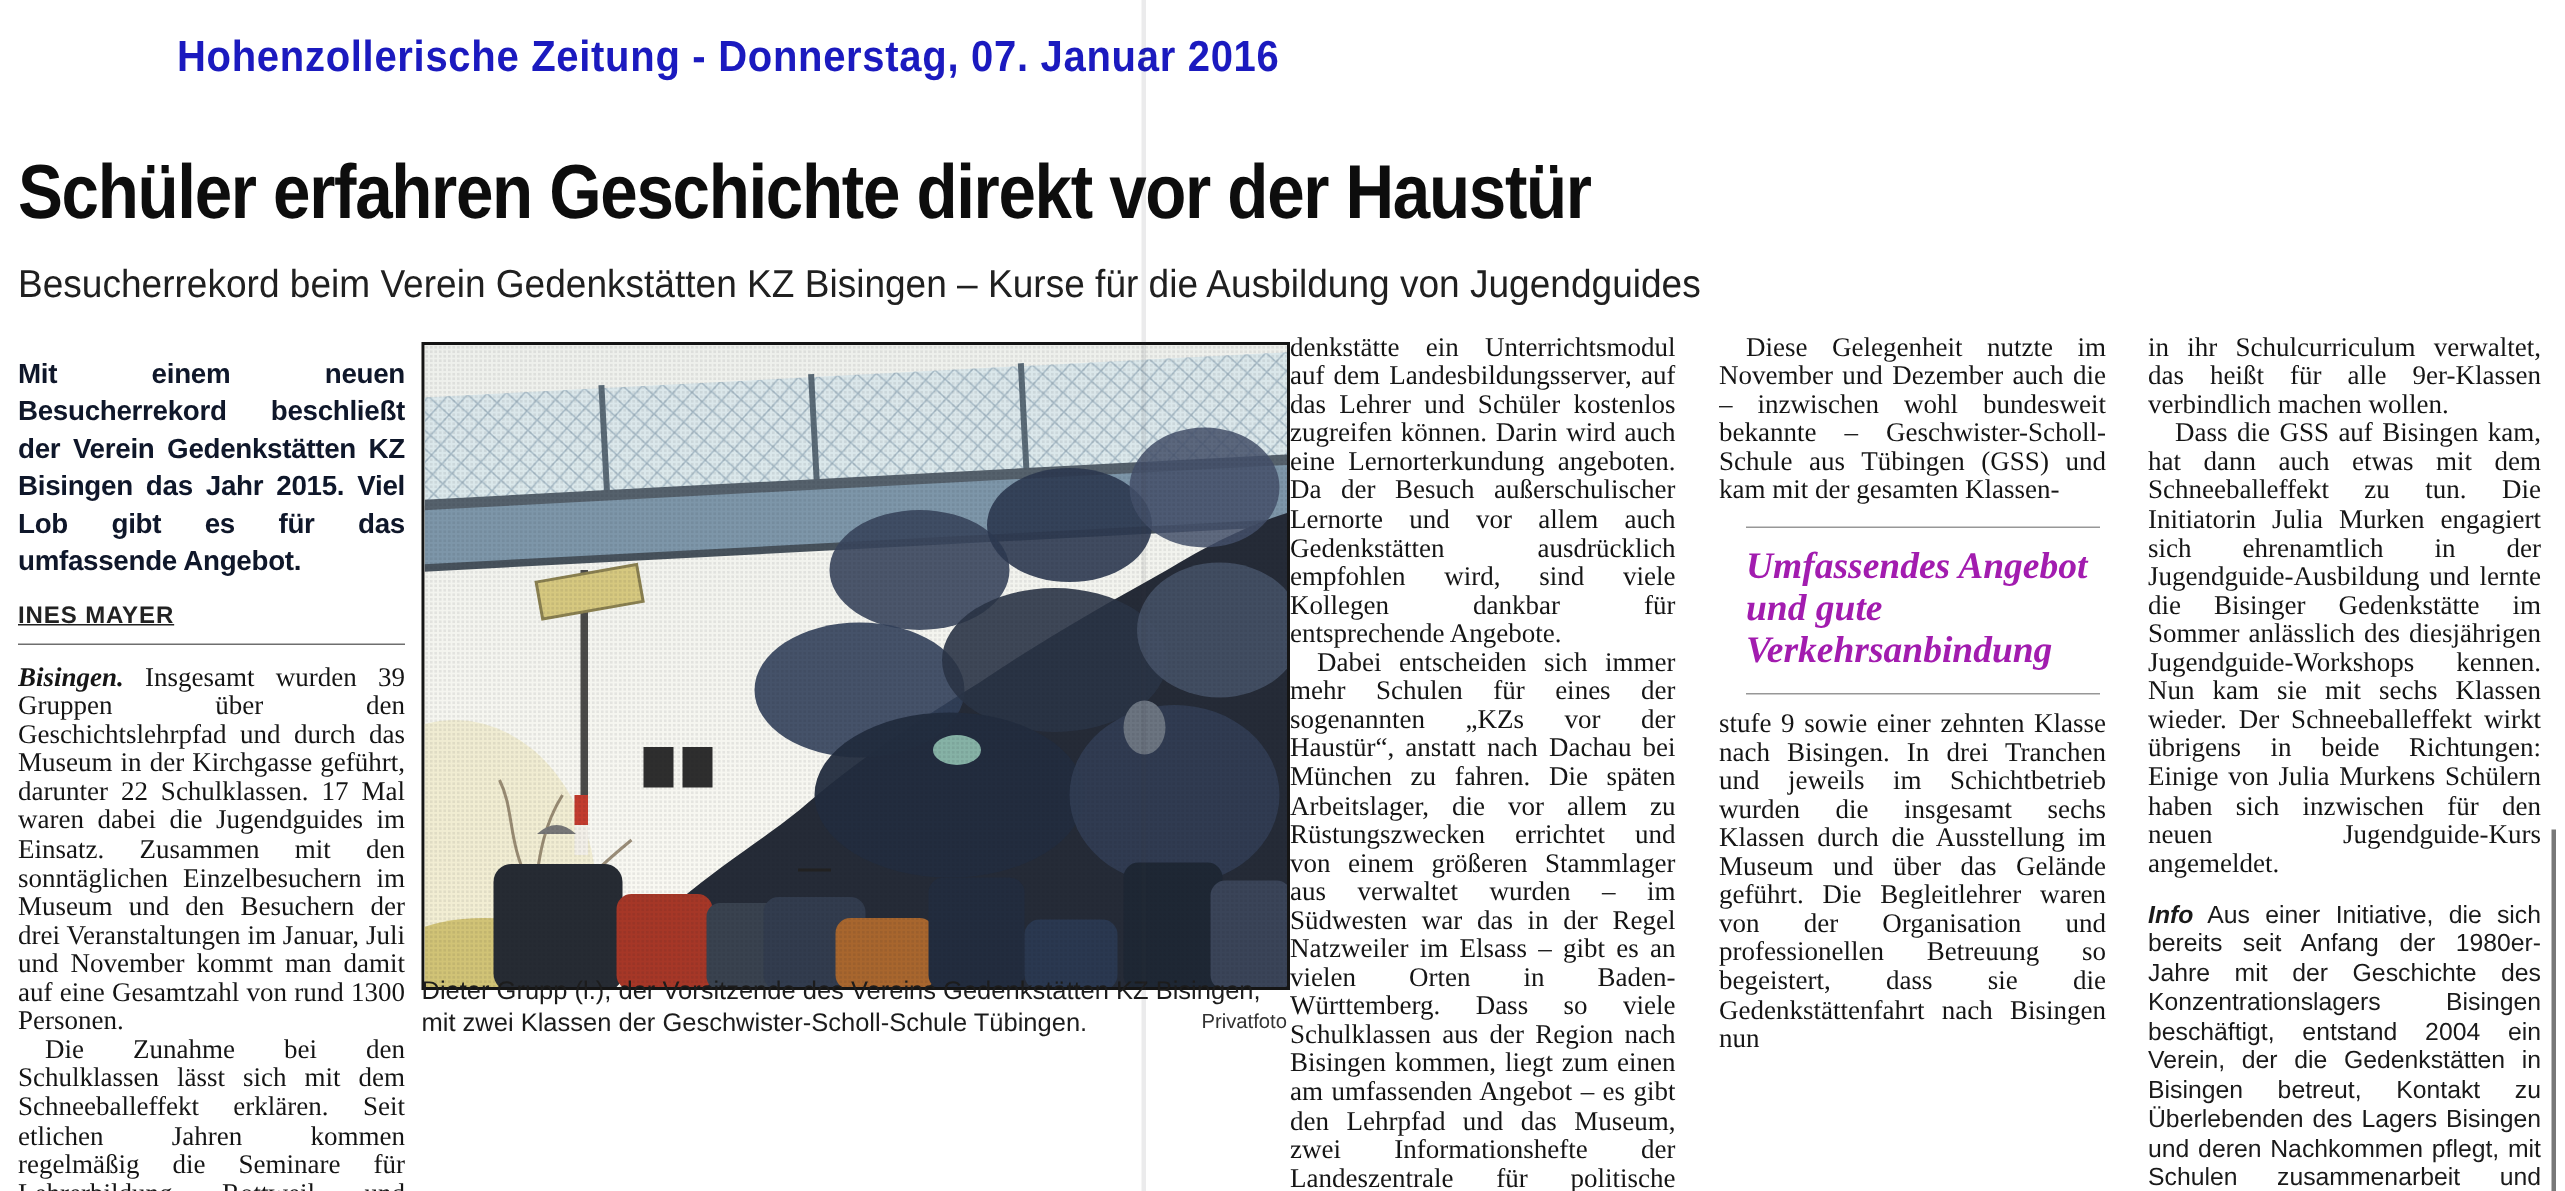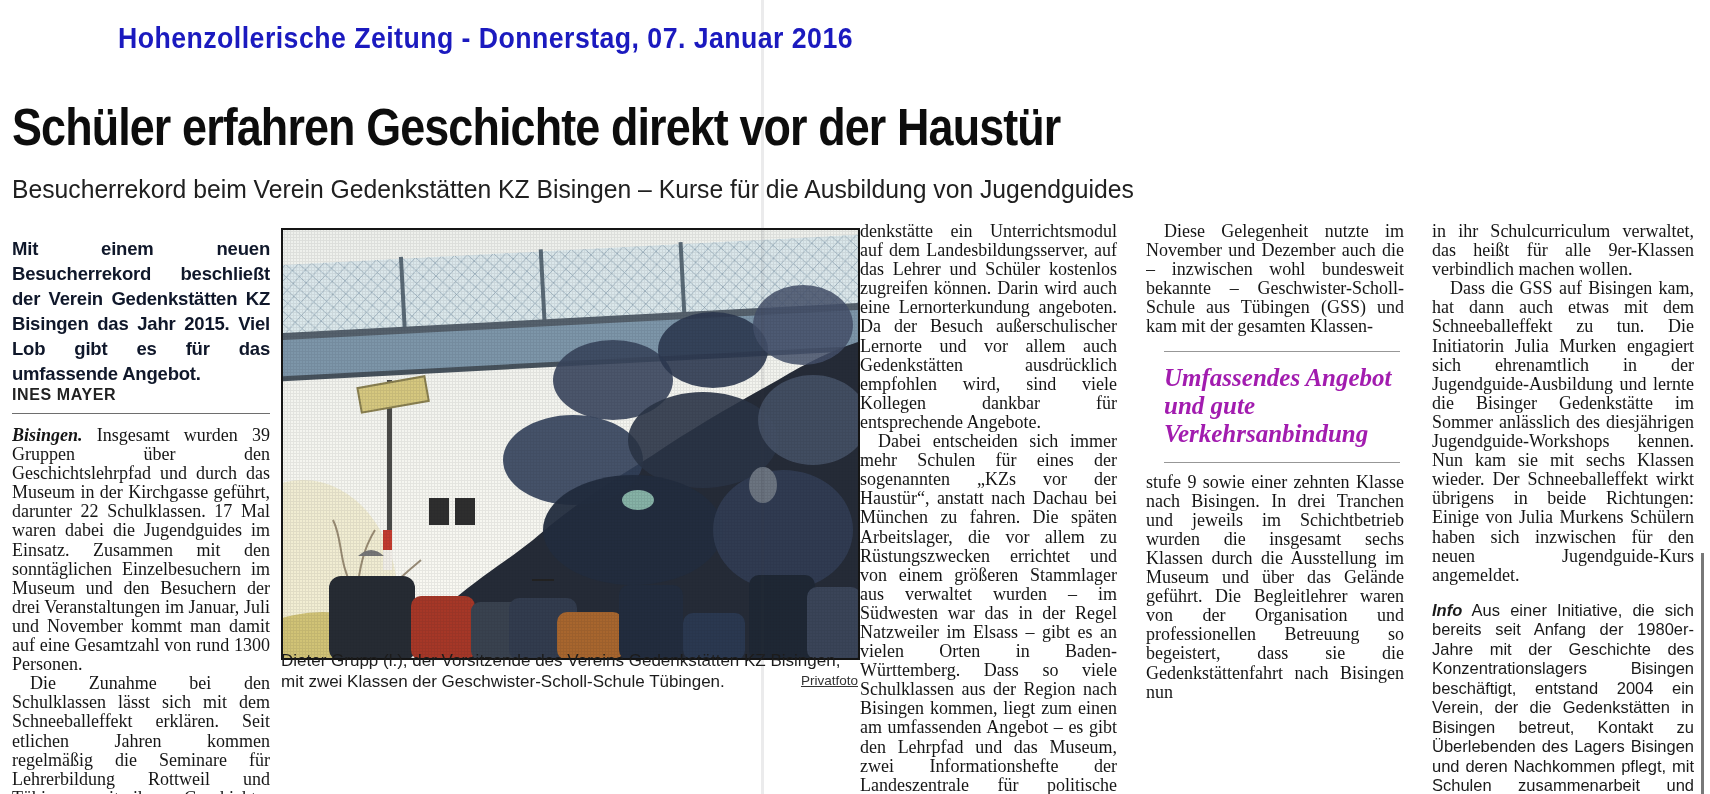--- a/index.html
+++ b/index.html
@@ -16,29 +16,29 @@
   .col1{left:12px;width:258px;}
   .col3{left:860px;width:257px;}
   .col4{left:1146px;width:258px;}
   .col5{left:1432px;width:262px;}
   p.body{margin:0;font-size:18px;line-height:19.1px;text-align:justify;color:#151515;
          hyphens:auto;-webkit-hyphens:auto;}
   p.indent{text-indent:18px;}
   .runin{font-weight:700;font-style:italic;}
   .lead{margin:14px 0 0 0;font:700 18.5px/25px "Liberation Sans",sans-serif;color:#0f172a;
         letter-spacing:-.2px;text-align:justify;hyphens:auto;}
-  .byline{margin-bottom:12px;padding-bottom:9px;border-bottom:1.5px solid #6e6e6e;
-          font:700 16px "Liberation Sans",sans-serif;letter-spacing:.6px;color:#222;}
+  .byline{margin-top:16px;margin-bottom:12px;padding-bottom:9px;border-bottom:1.5px solid #6e6e6e;
+          font:700 16px "Liberation Sans",sans-serif;letter-spacing:.6px;color:#222;text-decoration:underline;}
   .photo{left:281px;top:228px;width:579px;height:432px;border:2px solid #151515;box-sizing:border-box;
          margin:0;overflow:hidden;background:#f4f2ea;}
   .photo::after{content:"";position:absolute;inset:0;
          background-image:radial-gradient(rgba(20,20,30,.08) 1px,transparent 1.2px);
          background-size:3px 3px;pointer-events:none;}
   .caption{left:281px;top:650px;width:579px;font:400 17px/21px "Liberation Sans",sans-serif;color:#1c1c1c;}
-  .credit{position:absolute;right:2px;bottom:1px;font-size:13.5px;color:#333;text-decoration:underline;}
+  .credit{position:absolute;right:2px;bottom:1px;font-size:13.5px;color:#333;}
   .pullquote{margin:14px 4px 10px 18px;padding:12px 0 14px;border-top:1.5px solid #979797;
              border-bottom:1.5px solid #979797;font:italic 700 25px/28px "Liberation Serif",serif;
              color:#a21caf;}
   .info{margin-top:16px;font:400 16.5px/19.5px "Liberation Sans",sans-serif;color:#1a1a1a;
         text-align:justify;hyphens:auto;}
   .info .runin{font-family:"Liberation Sans",sans-serif;}
   .scanline-v{left:761px;top:0;width:3px;height:794px;background:rgba(60,60,70,.10);}
   .scanline-edge{left:1701px;top:553px;width:3px;height:241px;background:rgba(10,10,10,.55);}
 </style>
 </head>

